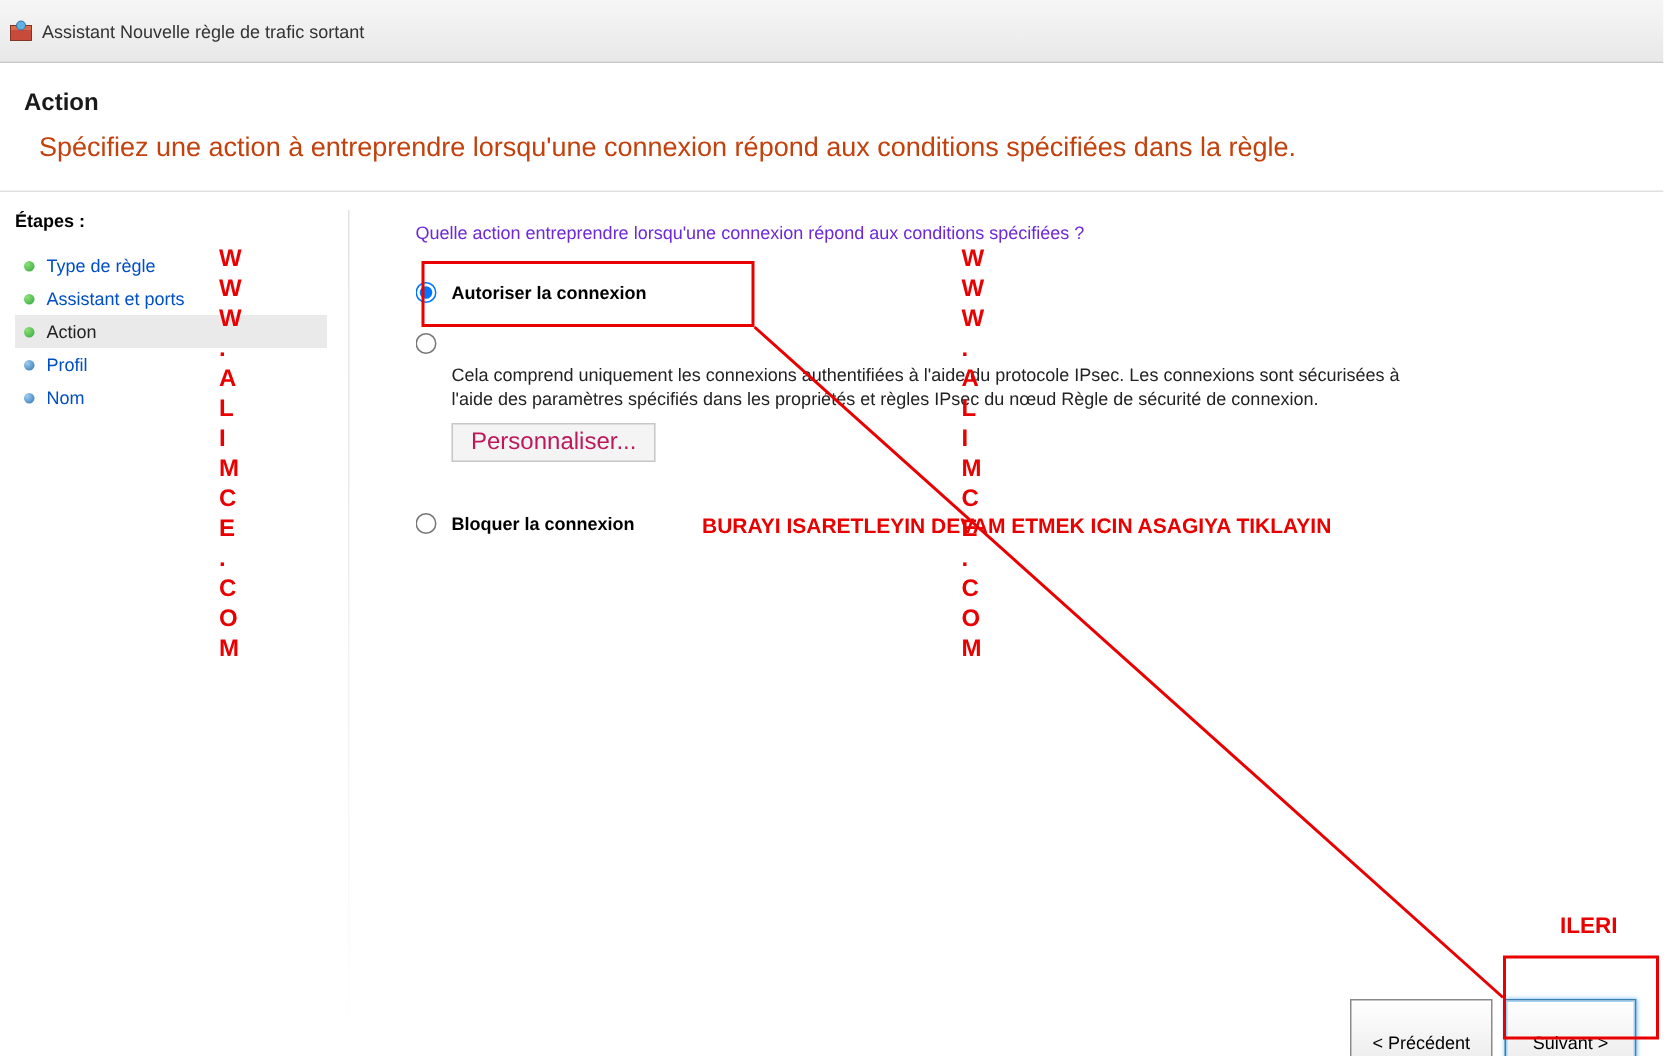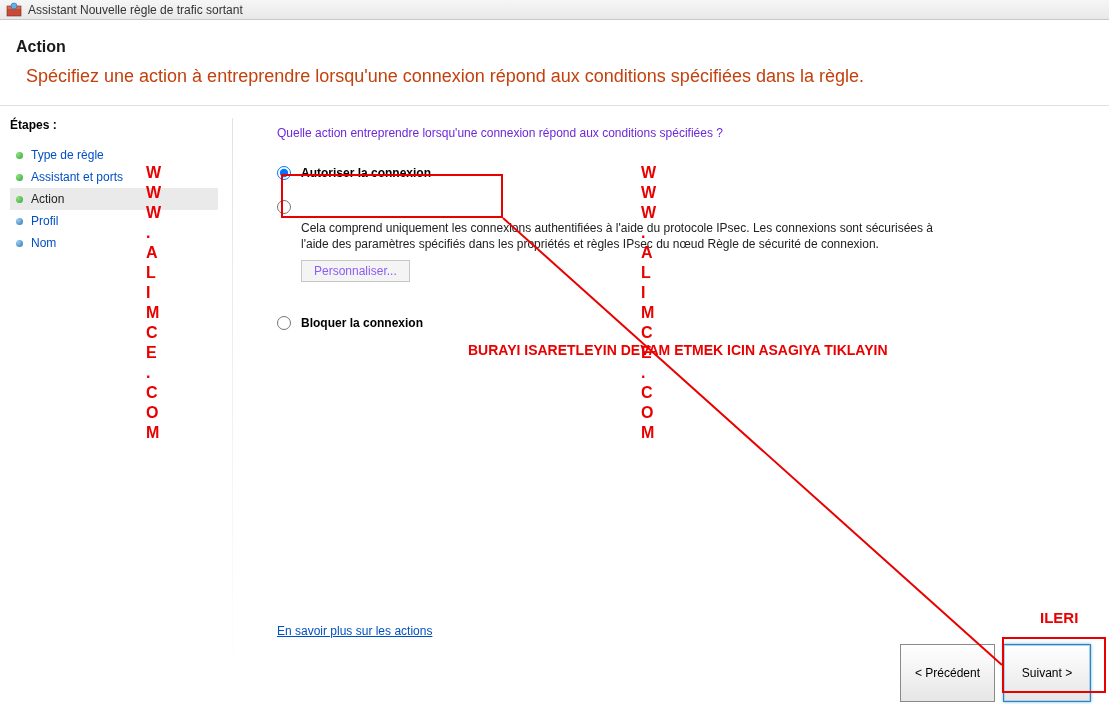--- a/index.html
+++ b/index.html
@@ -1,19 +1,19 @@
 <!DOCTYPE html>
 <html><head>
   <meta charset="utf-8">
   <style>
     * { margin: 0; padding: 0; box-sizing: border-box; font-family: "Segoe UI", Tahoma, sans-serif; }
     body { width: 1109px; height: 704px; background: #fff; position: relative; overflow: hidden; }
 
     .titlebar {
-      height: 20px;
+      height: 42px;
       background: linear-gradient(to bottom, #f6f6f6, #e8e8e8);
       border-bottom: 1px solid #c8c8c8;
       display: flex;
       align-items: center;
       padding: 0 6px;
       font-size: 12px;
       color: #333;
       gap: 6px;
     }
     .titlebar-icon {
@@ -101,22 +101,22 @@
     .option-header input[type=radio] { width: 14px; height: 14px; }
     .option-desc {
       font-size: 12px;
       color: #222;
       margin-left: 24px;
       max-width: 660px;
       line-height: 1.35;
     }
     .customize-btn {
       margin: 8px 0 0 24px;
-      font-size: 12px;
-      color: #8b5cf6;
+      font-size: 16px;
+      color: #be185d;
       background: #f4f4f4;
       border: 1px solid #c7c7c7;
       padding: 3px 12px;
       cursor: default;
     }
 
     .learn-more {
       margin-top: auto;
       font-size: 12px;
       color: #004fc4;
@@ -234,21 +234,20 @@
       <button class="customize-btn" disabled="">Personnaliser...</button>
     </div>
 
     <div class="option-block" style="margin-top:20px;">
       <label class="option-header">
         <input type="radio" name="action" style="">
         <span>Bloquer la connexion</span>
       </label>
     </div>
 
-    <a href="#" class="learn-more">En savoir plus sur les actions</a>
 
     <div class="button-row">
       <button class="wiz-btn">&lt; Précédent</button>
       <button class="wiz-btn primary">Suivant &gt;</button>
     </div>
   </div>
 </div>
 
 <div class="rect-box" style="left:281px; top:174px; width:222px; height:44px;"></div>
 <div class="rect-box" style="left:1002px; top:637px; width:104px; height:56px;"></div>

